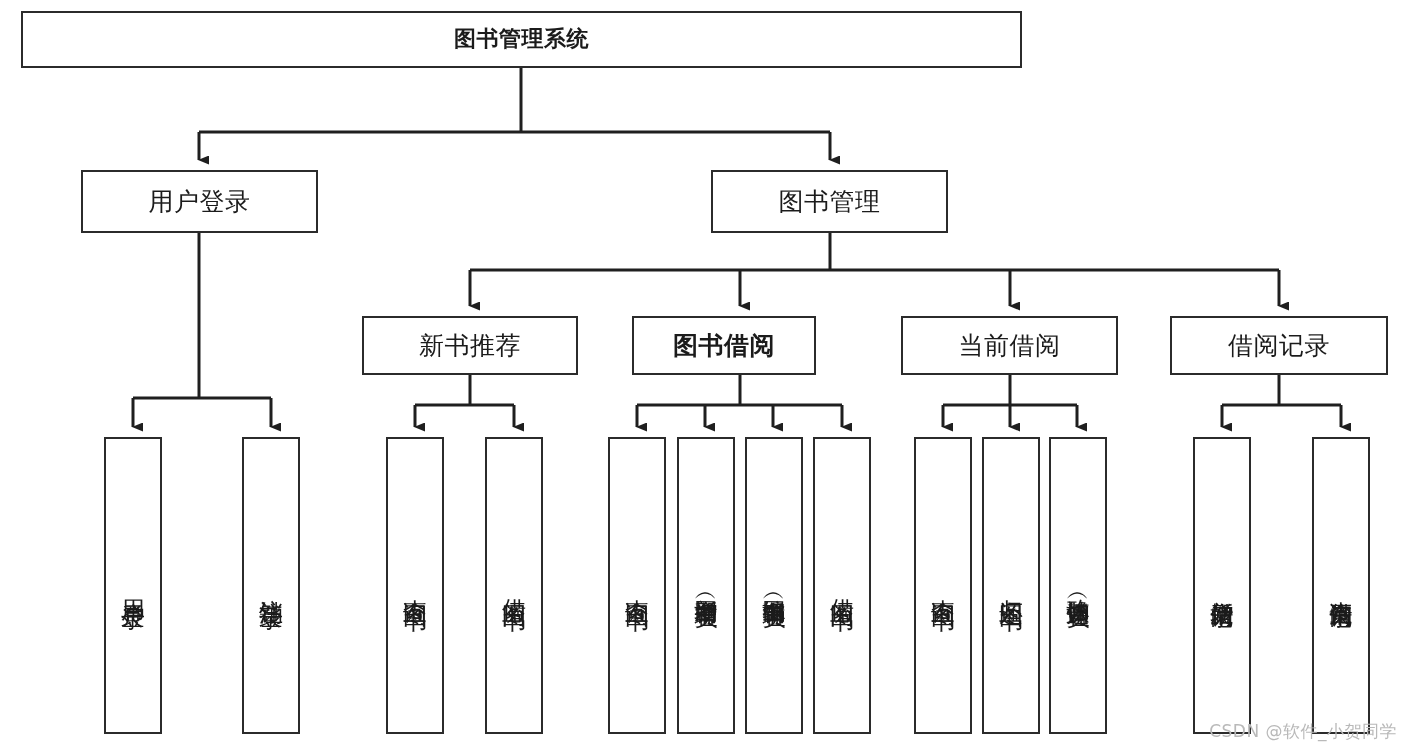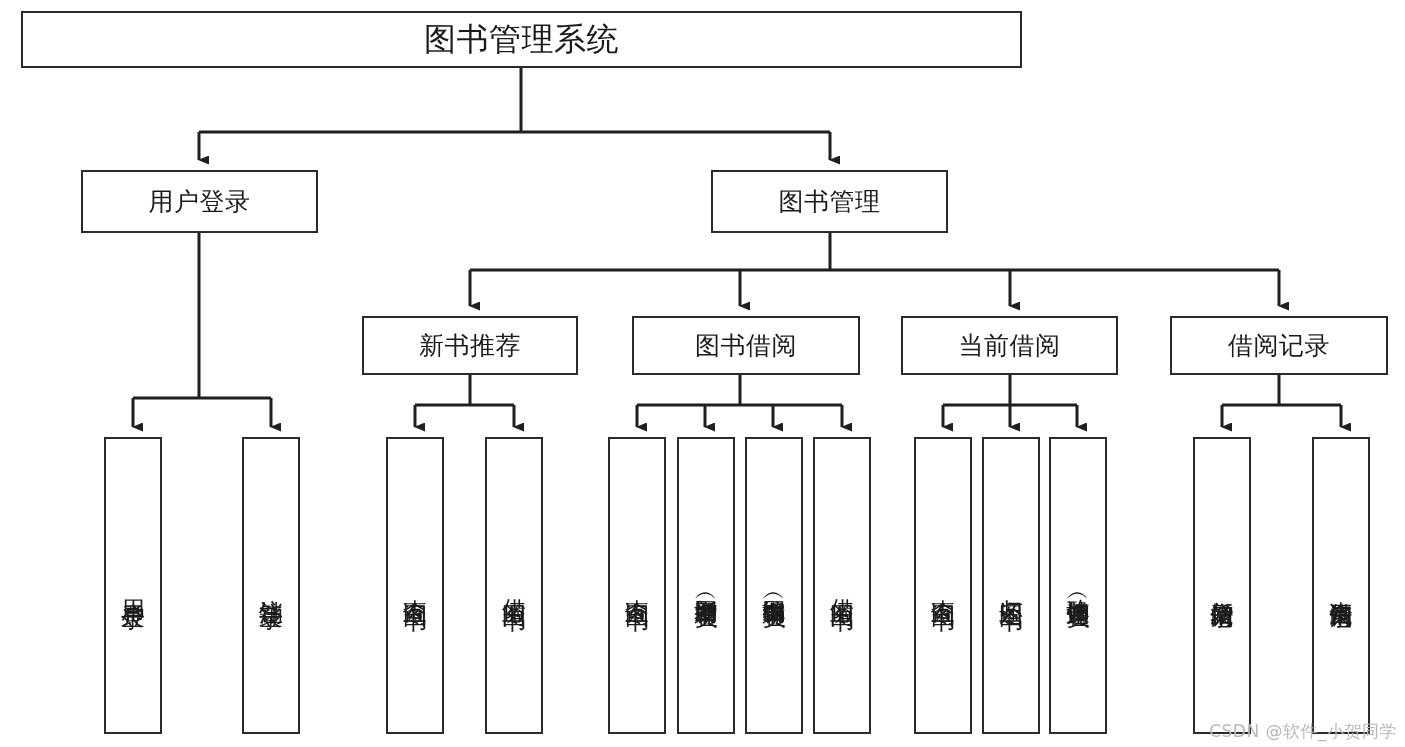--- a/index.html
+++ b/index.html
@@ -41,21 +41,22 @@
     letter-spacing: 0.5px;
     line-height: 1.12;
     text-align: center;
     white-space: nowrap;
   }
   
   .node.h .label {
     font-size: 25px;
   }
   .node.root .label {
-    font-size: 32px;
+    font-size: 22px;
+    font-weight: bold;
   }
   
   .node.v {
     align-items: center;
     justify-content: center;
   }
   .node.v .label {
     writing-mode: vertical-rl;
     text-orientation: upright;
     font-size: 24px;
@@ -142,21 +143,21 @@
   </div>
 
   <div class="node h" style="left:362px; top:316px; width:216px; height:59px;">
     <span class="label">新书推荐</span>
   </div>
 
   <div class="node h" style="left:711px; top:170px; width:237px; height:63px;">
     <span class="label">图书管理</span>
   </div>
 
-  <div class="node h" style="left:632px; top:316px; width:228px; height:59px;">
+  <div class="node h" style="left:632px; top:316px; width:184px; height:59px;font-weight:bold;">
     <span class="label">图书借阅</span>
   </div>
 
   <div class="node h" style="left:1170px; top:316px; width:218px; height:59px;">
     <span class="label">借阅记录</span>
   </div>
 
   <div class="node h" style="left:901px; top:316px; width:217px; height:59px;">
     <span class="label">当前借阅</span>
   </div>

